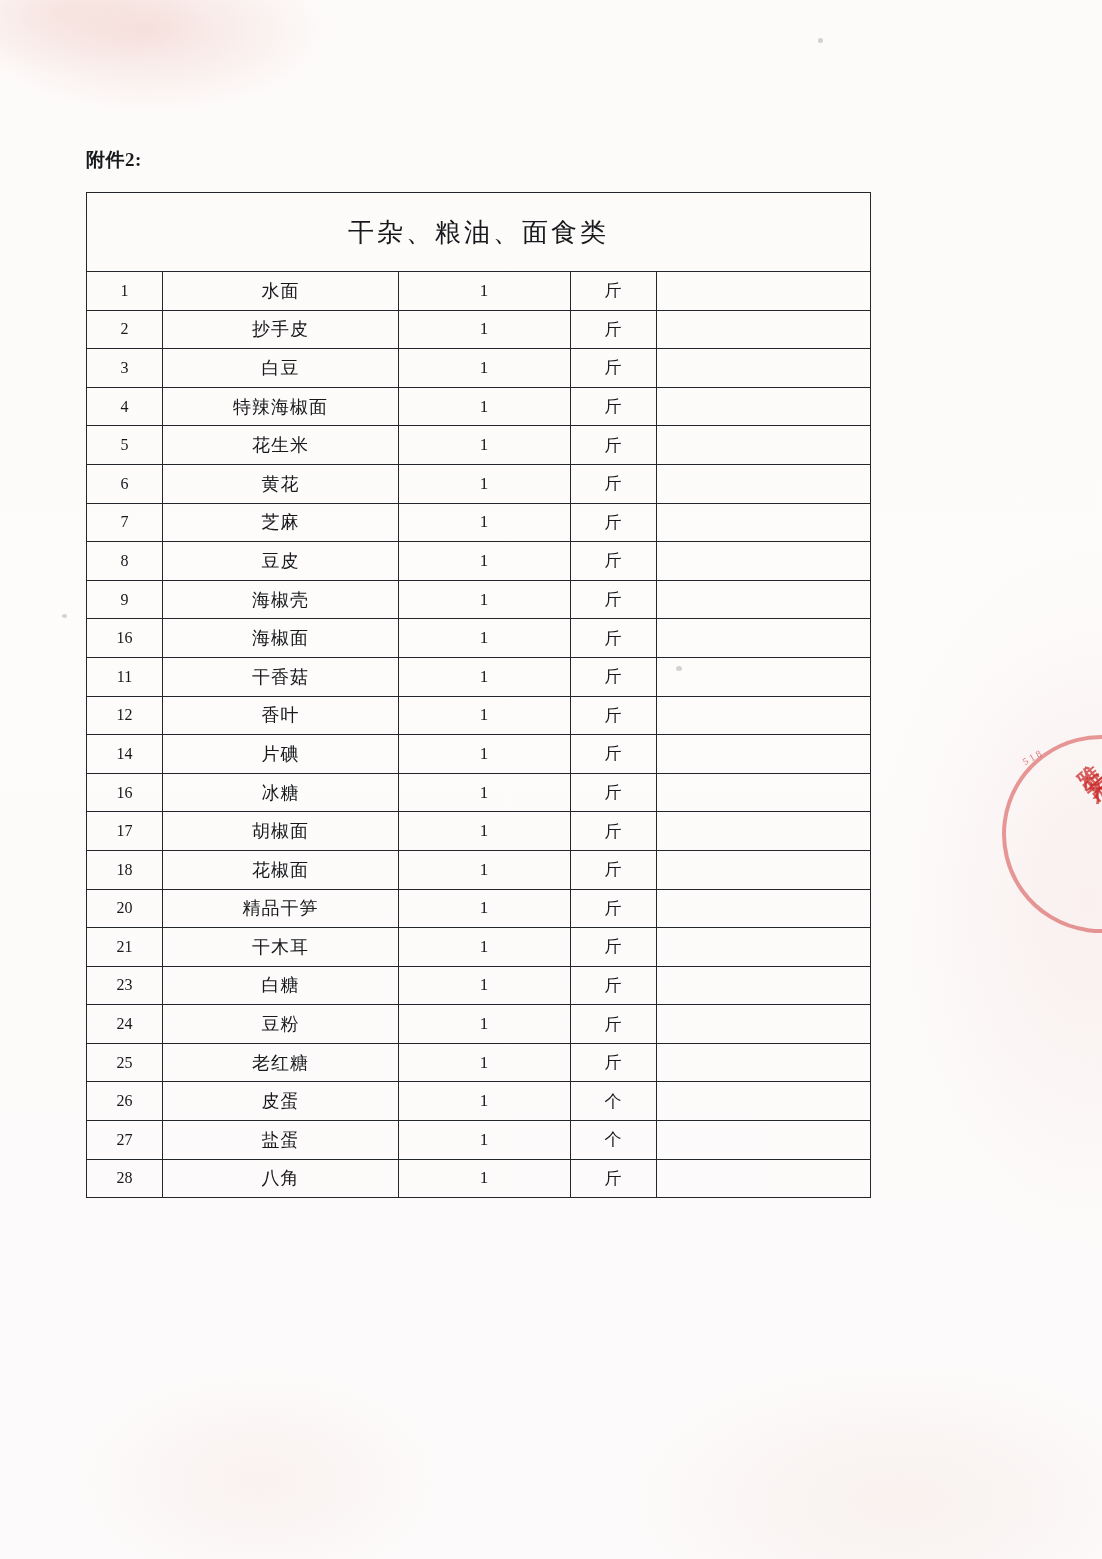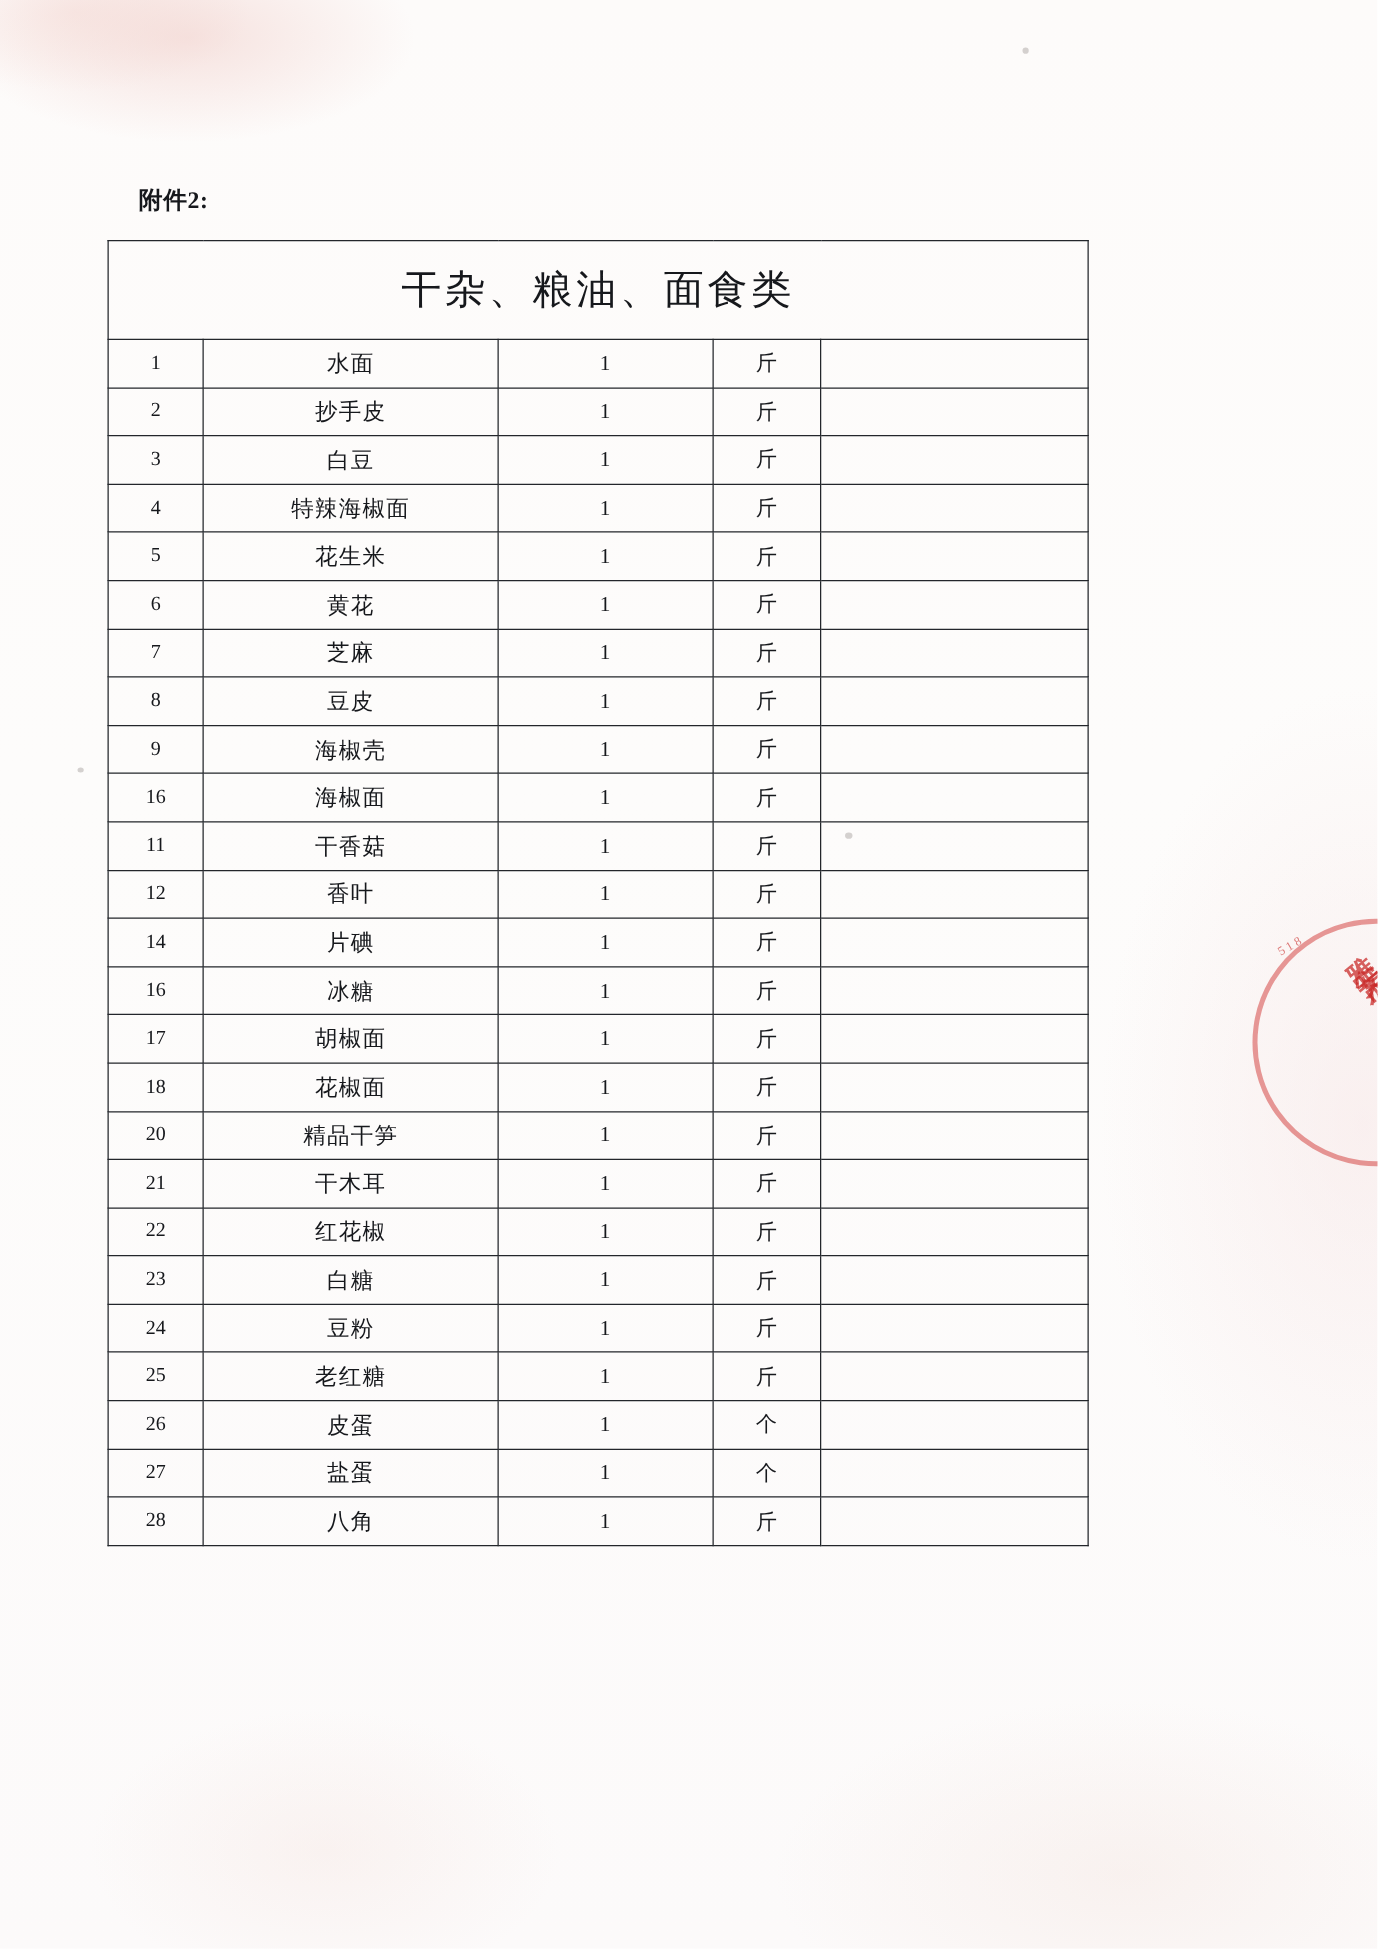--- a/index.html
+++ b/index.html
@@ -39,21 +39,20 @@
   
   .attachment-label {
     position: absolute;
     left: 86px;
     top: 147px;
     font-size: 19px;
     font-weight: bold;
     letter-spacing: 0.5px;
     color: #16181c;
     font-family: "Liberation Serif", "DejaVu Serif", serif;
-    margin-left: 25px;
   }
 
   
   .doc-table {
     position: absolute;
     left: 86px;
     top: 192px;
     width: 784px;
     border-collapse: collapse;
     table-layout: fixed;
@@ -62,21 +61,21 @@
   .doc-table td, .doc-table th {
     border: 1.4px solid #23262b;
     padding: 0;
     text-align: center;
     vertical-align: middle;
     font-weight: normal;
   }
 
   .title-cell {
     height: 78px;
-    font-size: 32px;
+    font-size: 26px;
     font-weight: bold;
     letter-spacing: 3px;
     font-family: Liberation Sans, sans-serif;
   }
 
   .head-row td {
     height: 78px;
     font-size: 20px;
     font-weight: bold;
     letter-spacing: 1px;
@@ -289,27 +288,20 @@
           <td class="col-price"></td>
         </tr>
         <tr class="body-row">
           <td class="col-idx">21</td>
           <td class="col-name">干木耳</td>
           <td class="col-spec">1</td>
           <td class="col-unit">斤</td>
           <td class="col-price"></td>
         </tr>
         <tr class="body-row">
-          <td class="col-idx">22</td>
-          <td class="col-name">红花椒</td>
-          <td class="col-spec">1</td>
-          <td class="col-unit">斤</td>
-          <td class="col-price"></td>
-        </tr>
-        <tr class="body-row">
           <td class="col-idx">23</td>
           <td class="col-name">白糖</td>
           <td class="col-spec">1</td>
           <td class="col-unit">斤</td>
           <td class="col-price"></td>
         </tr>
         <tr class="body-row">
           <td class="col-idx">24</td>
           <td class="col-name">豆粉</td>
           <td class="col-spec">1</td>

